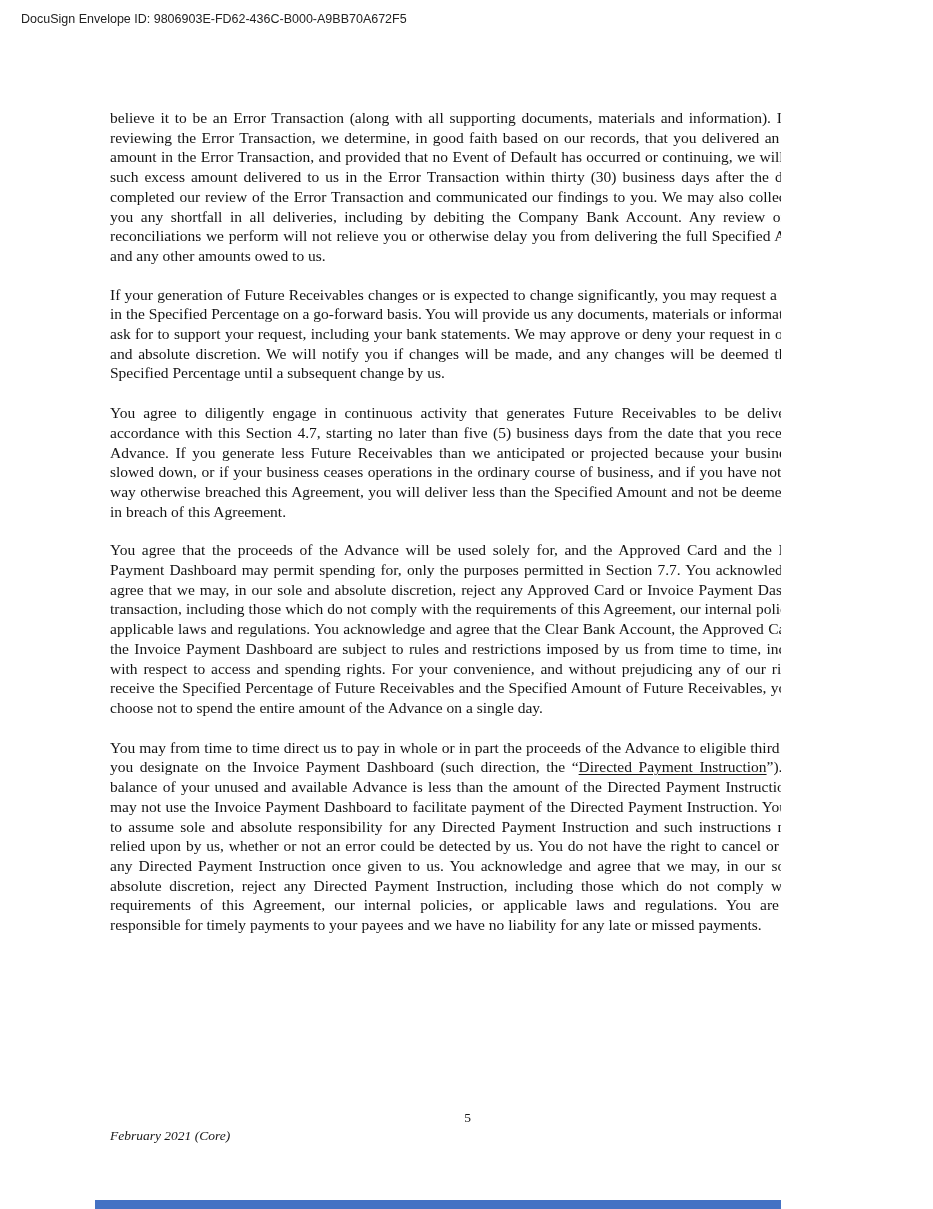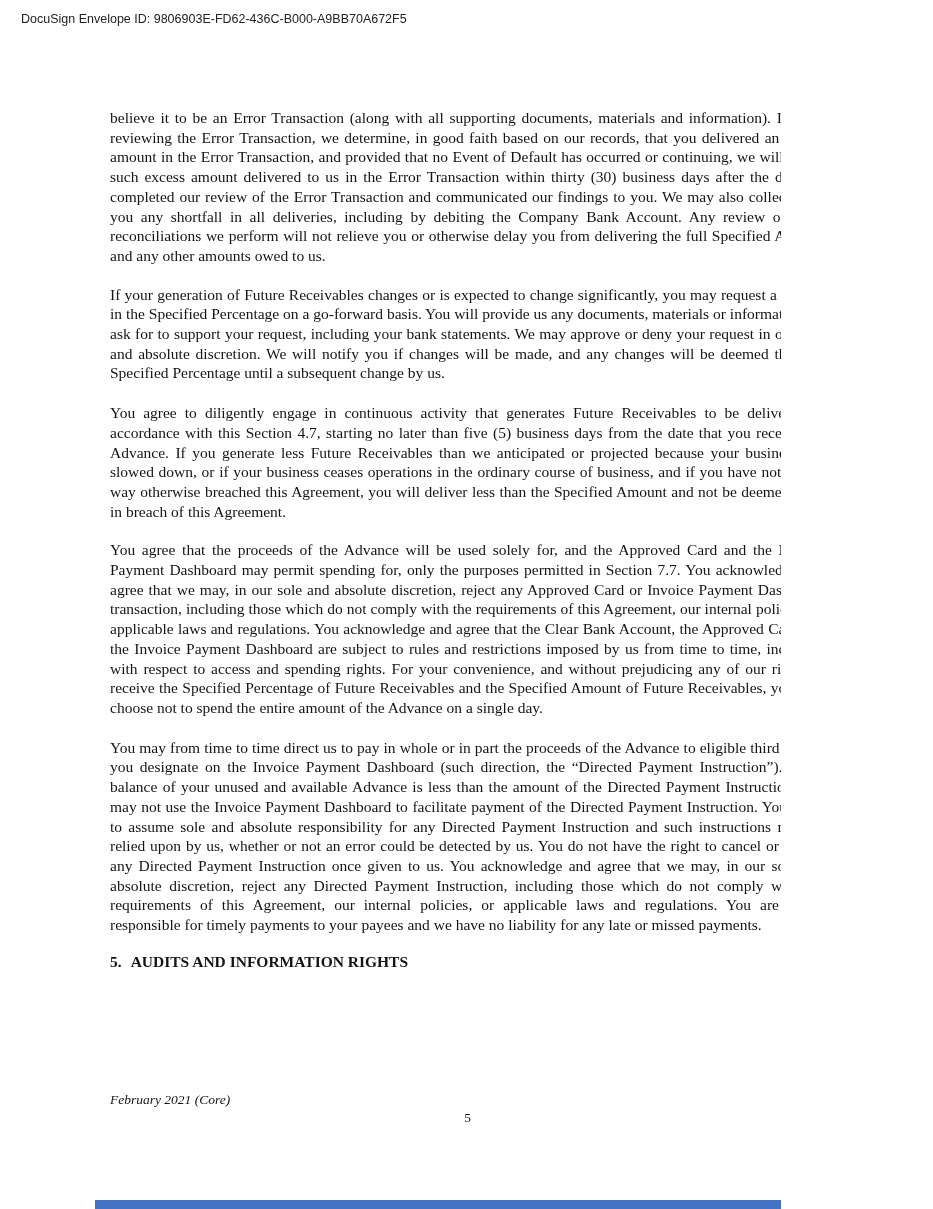--- a/index.html
+++ b/index.html
@@ -44,38 +44,39 @@
     font-size: 15.5px;
     line-height: 19.7px;
     font-weight: bold;
     text-align: left;
   }
   .h-47 { margin-top: 22px !important; }
   .h-48 { margin-top: 19px !important; }
   .h-5  { margin-top: 17px !important; }
   .after-heading { margin-top: 19px !important; }
   .underlined {
+    text-decoration: underline;
     text-underline-offset: 2px;
   }
   .section5-number {
     margin-right: 9px;
     text-decoration: none;
   }
   .page-number {
     position: absolute;
     top: 1110px;
     left: 110px;
     width: 715px;
     text-align: center;
     font-size: 13.5px;
     color: #141414;
   }
   .footer-note {
     position: absolute;
-    top: 1092px;
+    top: 1128px;
     left: 110px;
     font-size: 13.5px;
     font-style: italic;
     color: #141414;
   }
   .bottom-bar {
     position: absolute;
     left: 95px;
     right: 0;
     bottom: 0;
@@ -97,21 +98,20 @@
 
     <p class="after-heading">If your generation of Future Receivables changes or is expected to change significantly, you may request a change in the Specified Percentage on a go-forward basis. You will provide us any documents, materials or information we ask for to support your request, including your bank statements. We may approve or deny your request in our sole and absolute discretion. We will notify you if changes will be made, and any changes will be deemed the new Specified Percentage until a subsequent change by us.</p>
 
     <p class="para-gap">You agree to diligently engage in continuous activity that generates Future Receivables to be delivered in accordance with this Section 4.7, starting no later than five (5) business days from the date that you receive the Advance. If you generate less Future Receivables than we anticipated or projected because your business has slowed down, or if your business ceases operations in the ordinary course of business, and if you have not in any way otherwise breached this Agreement, you will deliver less than the Specified Amount and not be deemed to be in breach of this Agreement.</p>
 
 
     <p class="after-heading">You agree that the proceeds of the Advance will be used solely for, and the Approved Card and the Invoice Payment Dashboard may permit spending for, only the purposes permitted in Section 7.7. You acknowledge and agree that we may, in our sole and absolute discretion, reject any Approved Card or Invoice Payment Dashboard transaction, including those which do not comply with the requirements of this Agreement, our internal policies, or applicable laws and regulations. You acknowledge and agree that the Clear Bank Account, the Approved Card and the Invoice Payment Dashboard are subject to rules and restrictions imposed by us from time to time, including with respect to access and spending rights. For your convenience, and without prejudicing any of our rights to receive the Specified Percentage of Future Receivables and the Specified Amount of Future Receivables, you may choose not to spend the entire amount of the Advance on a single day.</p>
 
     <p class="para-gap"><span>You may from time to time direct us to pay in whole or in part the proceeds of the Advance to eligible third parties you designate on the Invoice Payment Dashboard (such direction, the “</span><span class="underlined">Directed Payment Instruction</span><span>”). If the balance of your unused and available Advance is less than the amount of the Directed Payment Instruction, you may not use the Invoice Payment Dashboard to facilitate payment of the Directed Payment Instruction. You agree to assume sole and absolute responsibility for any Directed Payment Instruction and such instructions may be relied upon by us, whether or not an error could be detected by us. You do not have the right to cancel or amend any Directed Payment Instruction once given to us. You acknowledge and agree that we may, in our sole and absolute discretion, reject any Directed Payment Instruction, including those which do not comply with the requirements of this Agreement, our internal policies, or applicable laws and regulations. You are solely responsible for timely payments to your payees and we have no liability for any late or missed payments.</span></p>
 
-    <p class="heading h-5"><span class="section5-number">5.</span><span class="underlined">AUDITS AND INFORMATION RIGHTS</span></p>
 
   </div>
 
   <div class="page-number">5</div>
 
   <div class="footer-note">February 2021 (Core)</div>
 
   <div class="bottom-bar"></div>
 
 </div>

